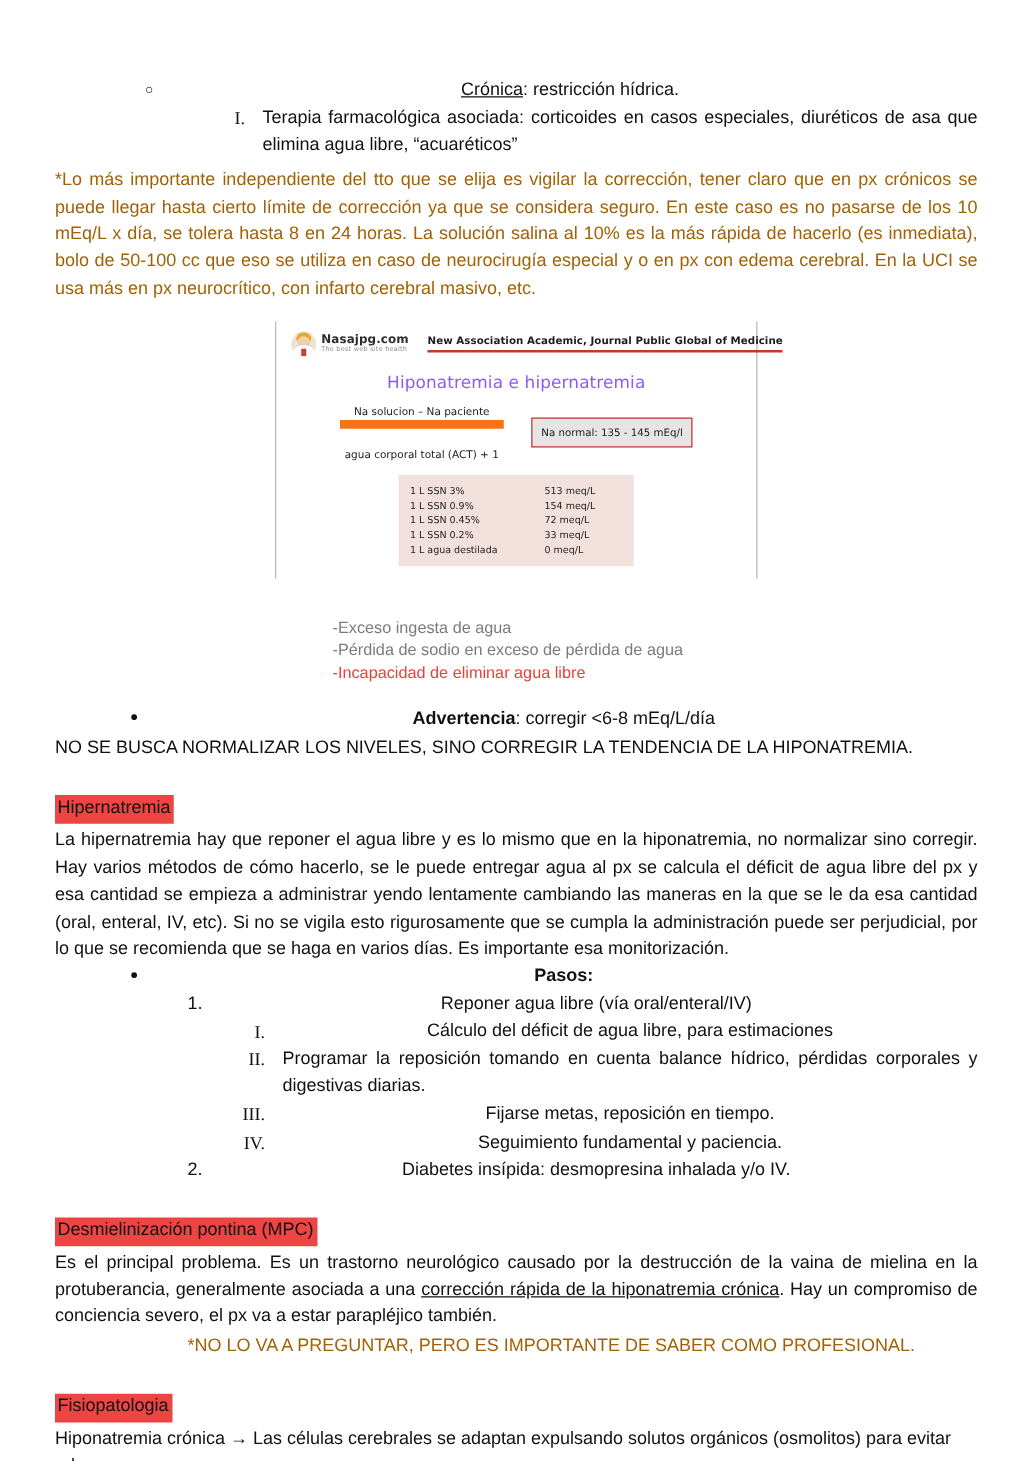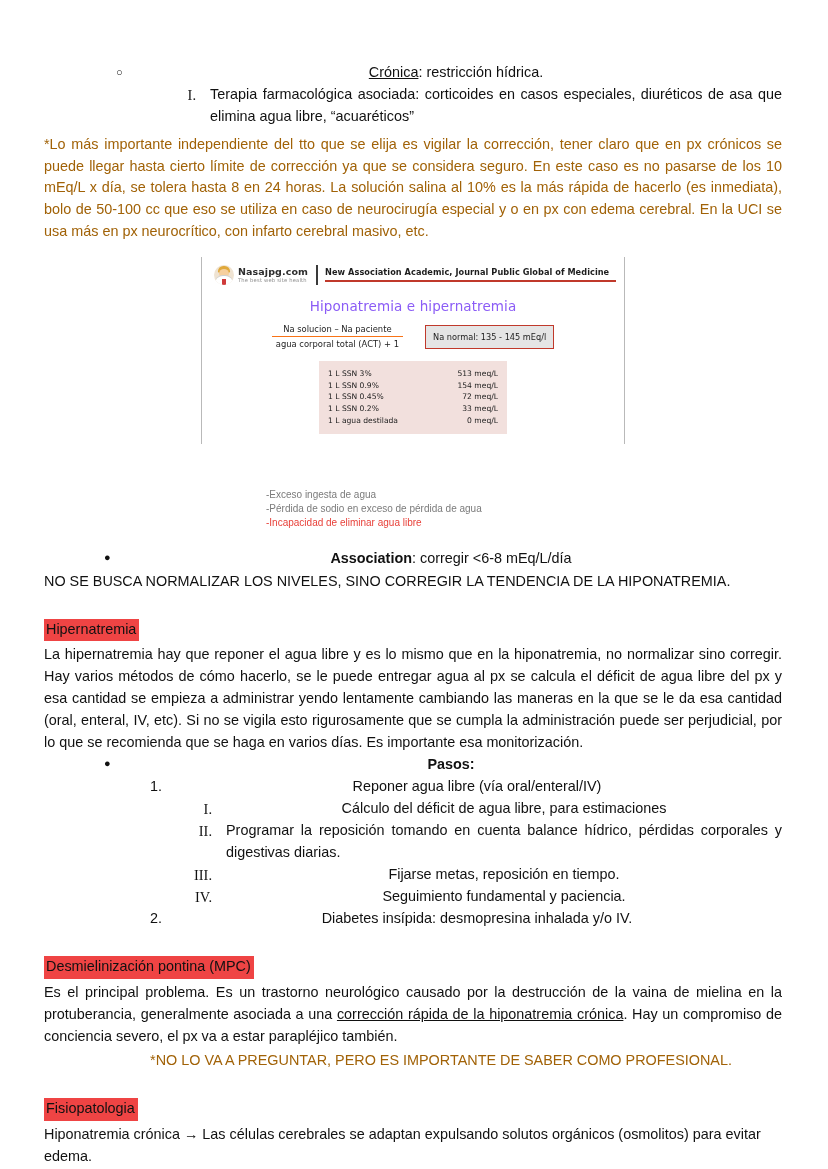--- a/index.html
+++ b/index.html
@@ -102,21 +102,21 @@
   .spacer-md { height: 18px; }
   .spacer-lg { height: 26px; }
 
   
   .figure-wrap {
     display: flex;
     justify-content: center;
     margin: 14px 0 0 0;
   }
   .figure {
-    width: 424px;
+    width: 386px;
     background: #ffffff;
     border-left: 1px solid #b9b9b9;
     border-right: 1px solid #b9b9b9;
     box-sizing: border-box;
     padding: 6px 8px 10px 8px;
     font-family: "DejaVu Sans", sans-serif;
   }
   .fig-header {
     display: flex;
     align-items: flex-start;
@@ -215,22 +215,22 @@
     margin: 4px 0 10px 0;
   }
   .frac {
     text-align: center;
     font-size: 8.4px;
     color: #1c1c1c;
     line-height: 1.45;
   }
   .frac .num { padding: 0 4px 1px 4px; }
   .frac .den {
-    border-top: 1px solid #f97316;
-    padding: 1px 4px 0 4px;
+    border-top: 7px solid #f97316;
+    padding: 14px 4px 0 4px;
   }
   .na-box {
     background: #e5e5e5;
     border: 1.5px solid #c0392b;
     padding: 6px 7px;
     font-size: 8.2px;
     color: #1c1c1c;
     white-space: nowrap;
   }
   .fig-tables {
@@ -257,30 +257,30 @@
   table.act, table.ssn {
     border-collapse: collapse;
     width: 100%;
     font-size: 7.6px;
   }
   table.act td { padding: 1px 0; }
   table.act td.lbl { font-weight: bold; white-space: nowrap; }
   table.act td.v  { text-align: center; width: 34px; }
   table.act td.hd { text-align: center; font-weight: bold; width: 34px; }
   table.ssn td { padding: 1.4px 0; white-space: nowrap; }
-  table.ssn td.right { text-align: right; }
+  table.ssn td.right { }
 
   
   .imgtext {
     font-family: "Liberation Sans", sans-serif;
-    font-size: 10px;
+    font-size: 13px;
     line-height: 1.38;
     color: #7b7b7b;
     padding-left: 222px;
-    margin-top: 44px;
+    margin-top: 30px;
   }
   .imgtext .r { color: #e8413a; }
 </style>
 </head>
 <body>
 
 <div class="page">
 
   <div class="lvl1">
     <div class="row">
@@ -368,21 +368,21 @@
     <div>-Exceso ingesta de agua</div>
     <div>-Pérdida de sodio en exceso de pérdida de agua</div>
     <div class="r">-Incapacidad de eliminar agua libre</div>
   </div>
 
   <div class="spacer-md"></div>
 
   <div class="indent-bullet">
     <div class="row" style="display:flex;font-size:14.4px;line-height:1.52;">
       <span class="marker-dot">●</span>
-      <span class="row-text nojustify"><span class="bold">Association</span><span>: corregir &lt;6-8 mEq/L/día</span></span>
+      <span class="row-text nojustify"><span class="bold">Advertencia</span><span>: corregir &lt;6-8 mEq/L/día</span></span>
     </div>
   </div>
 
   <p class="para" style="margin-top:1px;text-align:left;">NO SE BUSCA NORMALIZAR LOS NIVELES, SINO CORREGIR LA TENDENCIA DE LA HIPONATREMIA.</p>
 
   <div class="spacer-lg"></div>
 
   <div class="sec-head">
     <span class="hl">Hipernatremia</span>
   </div>

